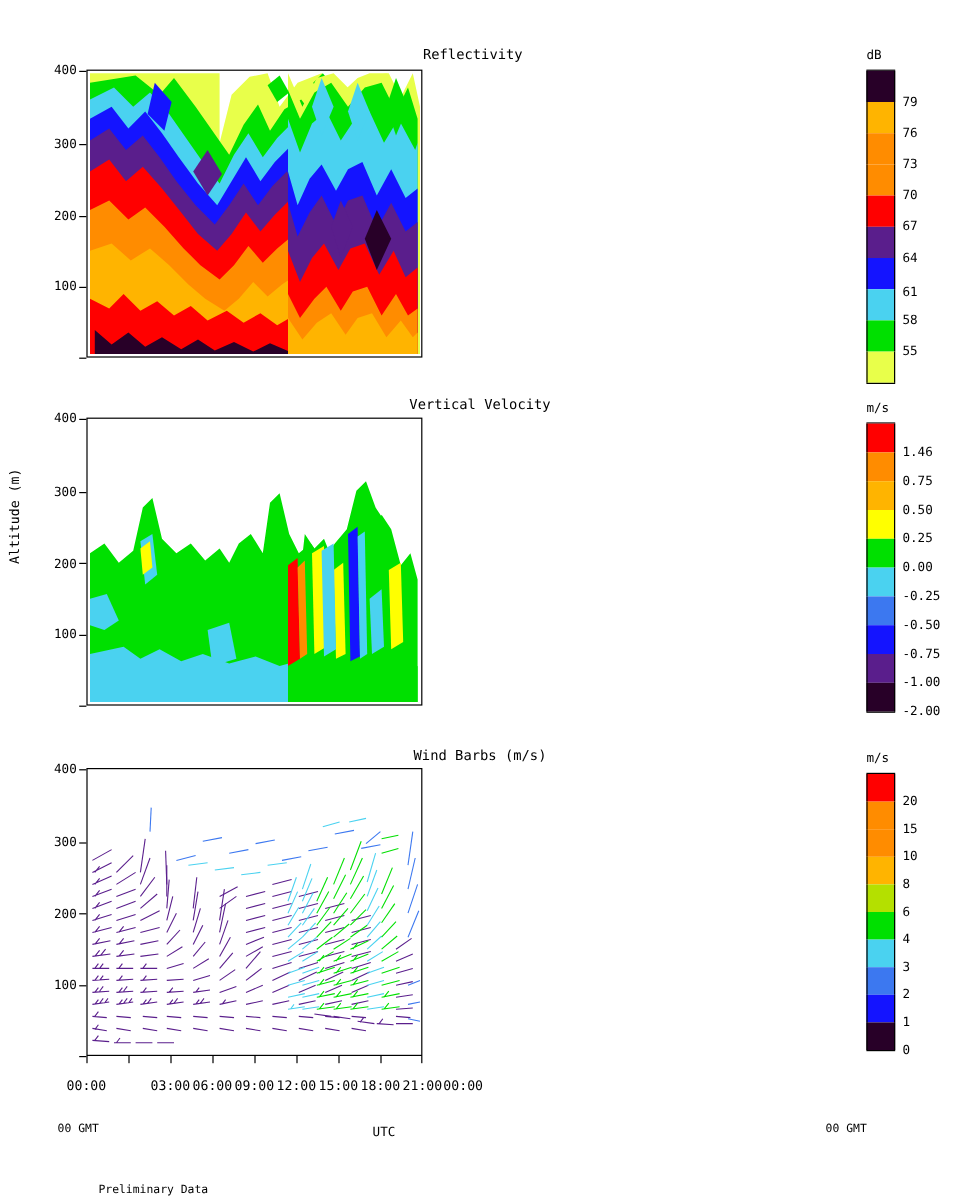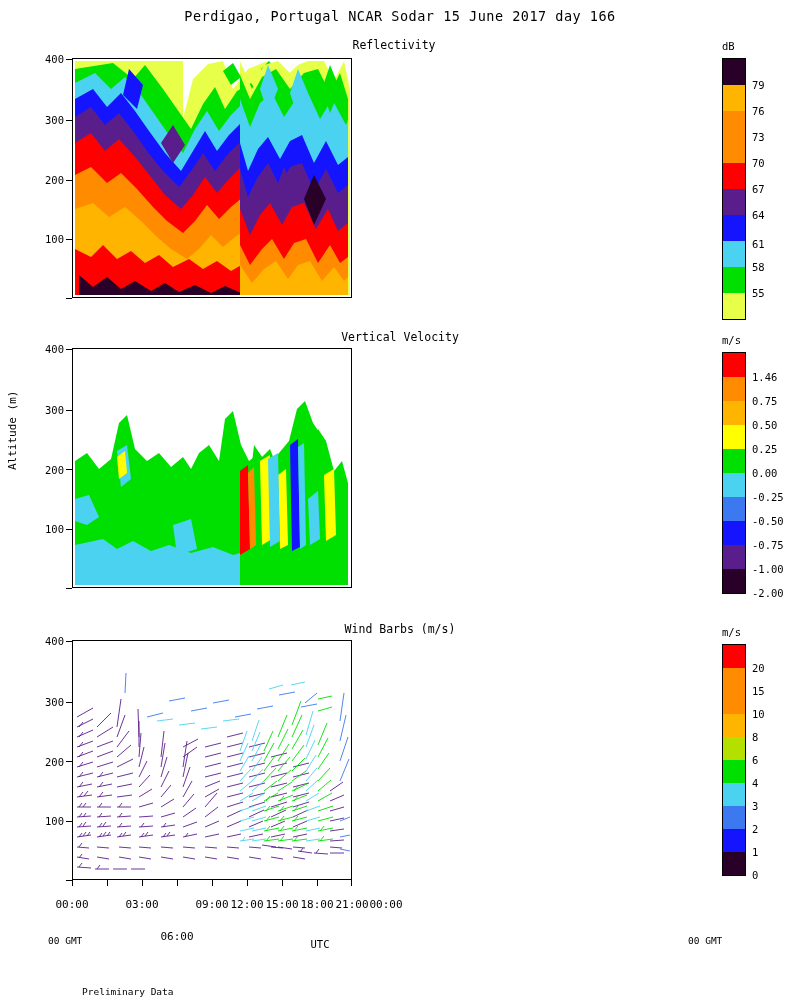--- a/index.html
+++ b/index.html
@@ -22,21 +22,20 @@
   .cb-cell{position:absolute;left:0;width:22px;border-left:1px solid #000;border-right:1px solid #000;}
   .cb-wrap{position:absolute;}
   .cb-wrap .cb-top{position:absolute;left:0;top:0;width:24px;height:1px;background:#000;}
   .cb-wrap .cb-bot{position:absolute;left:0;width:24px;height:1px;background:#000;}
 </style>
 </head>
 <body>
 
 <div class="page">
 
-  <div class="abs" id="title">Perdigao, Portugal  NCAR Sodar  15 June 2017  day 166</div>
 
   <div id="ylabel">Altitude (m)</div>
   <div id="xlabel">UTC</div>
 
   <div class="abs panel-title" style="top:38px;left:0;width:788px;">Reflectivity</div>
   <div class="axis-frame" id="ax1" style="left:72px;top:58px;width:280px;height:240px;">
     <svg width="278" height="238" viewBox="0 0 278 238">
 
       <g>
 
@@ -520,21 +519,21 @@
     <div class="tick" style="left:107px;top:880px;width:1px;height:6px;"></div>
     <div class="tick" style="left:142px;top:880px;width:1px;height:6px;"></div>
     <div class="tick" style="left:177px;top:880px;width:1px;height:6px;"></div>
     <div class="tick" style="left:212px;top:880px;width:1px;height:6px;"></div>
     <div class="tick" style="left:247px;top:880px;width:1px;height:6px;"></div>
     <div class="tick" style="left:282px;top:880px;width:1px;height:6px;"></div>
     <div class="tick" style="left:317px;top:880px;width:1px;height:6px;"></div>
     <div class="tick" style="left:351px;top:880px;width:1px;height:6px;"></div>
     <div class="xticklbl" style="left:42px;top:898px;width:60px;">00:00</div>
     <div class="xticklbl" style="left:112px;top:898px;width:60px;">03:00</div>
-    <div class="xticklbl" style="left:147px;top:898px;width:60px;margin-top:32px;">06:00</div>
+    <div class="xticklbl" style="left:147px;top:898px;width:60px;">06:00</div>
     <div class="xticklbl" style="left:182px;top:898px;width:60px;">09:00</div>
     <div class="xticklbl" style="left:217px;top:898px;width:60px;">12:00</div>
     <div class="xticklbl" style="left:252px;top:898px;width:60px;">15:00</div>
     <div class="xticklbl" style="left:287px;top:898px;width:60px;">18:00</div>
     <div class="xticklbl" style="left:322px;top:898px;width:60px;">21:00</div>
     <div class="xticklbl" style="left:356px;top:898px;width:60px;">00:00</div>
   </div>
 
   <div class="cb-wrap" id="cb3" style="left:722px;top:644px;">
     <div class="cb-top"></div>

